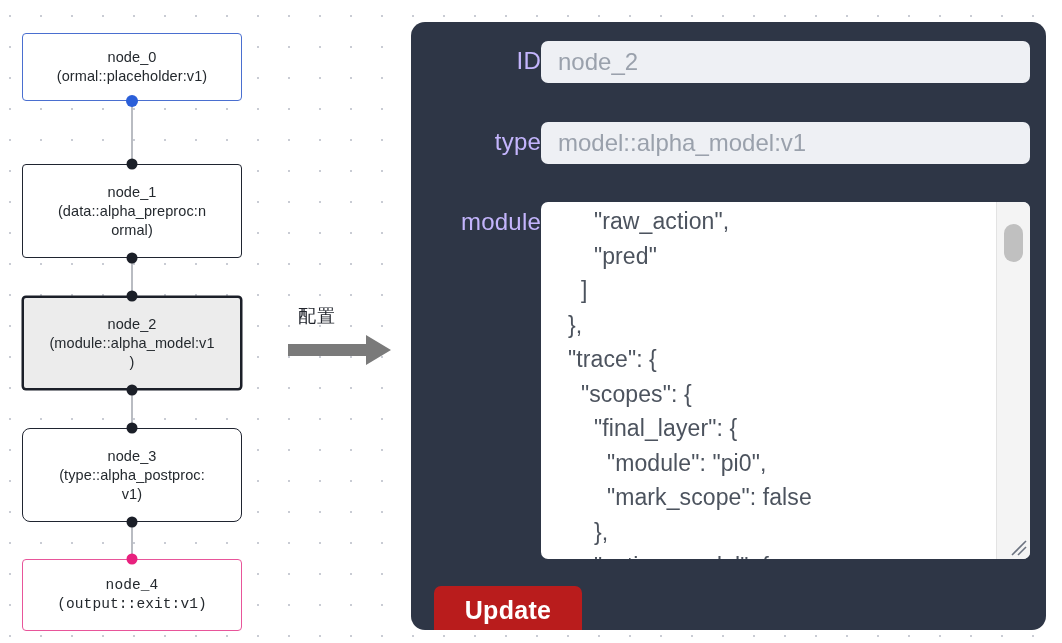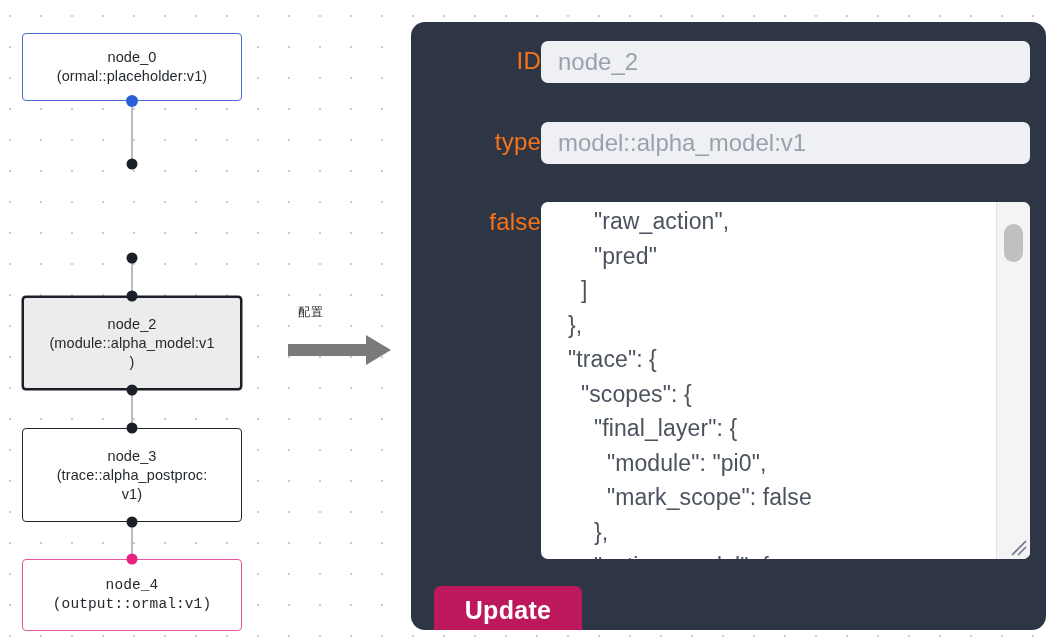--- a/index.html
+++ b/index.html
@@ -85,21 +85,21 @@
   #annotation {
     position: absolute;
     left: 288px;
     top: 296px;
     width: 110px;
     height: 62px;
   }
   #annotation .cap {
     position: absolute;
     left: 10px; top: 0px;
-    font-size: 12px;
+    font-size: 18px;
     color: #20242c;
     letter-spacing: 1px;
     white-space: nowrap;
   }
   #annotation svg { position: absolute; left: 0; top: 30px; }
 
   
   #panel {
     position: absolute;
     left: 411px;
@@ -111,21 +111,21 @@
     box-sizing: border-box;
     overflow: hidden;
   }
 
   .field-row {
     position: absolute;
     display: flex;
     align-items: flex-start;
   }
   .field-label {
-    color: #f97316;
+    color: #c4b5fd;
     font-size: 24px;
     line-height: 30px;
     text-align: right;
     letter-spacing: .2px;
     white-space: nowrap;
     user-select: none;
   }
   .text-input {
     box-sizing: border-box;
     background: #eef0f4;
@@ -200,21 +200,21 @@
     width: 20px;
     height: 20px;
   }
 
   #update-button {
     position: absolute;
     left: 23px;
     top: 564px;
     width: 148px;
     height: 48px;
-    background: #be185d;
+    background: #b91c1c;
     border: none;
     border-radius: 7px 7px 0 0;
     color: #ffffff;
     font-family: "Liberation Sans", sans-serif;
     font-size: 25px;
     font-weight: bold;
     letter-spacing: .3px;
     text-align: center;
     cursor: pointer;
     padding: 0;
@@ -230,37 +230,40 @@
     <div class="edge" style="left:132px; top:93px; height:63px;"></div>
     <div class="edge" style="left:132px; top:250px; height:38px;"></div>
     <div class="edge" style="left:132px; top:382px; height:38px;"></div>
     <div class="edge" style="left:132px; top:514px; height:37px;"></div>
 
     <div class="node input" style="left:22px; top:25px; width:220px; height:68px;">
       <span class="lbl"><span>node_0</span><br><span>(ormal::placeholder:v1)</span></span>
     </div>
     <div class="port blue" style="left:132px; top:93px;"></div>
 
+    <div class="node" style="left:22px; top:156px; width:220px; height:94px;">
+      <span class="lbl"><span>node_1</span><br><span>(data::alpha_preproc:n</span><br><span>ormal)</span></span>
+    </div>
     <div class="port" style="left:132px; top:156px;"></div>
     <div class="port" style="left:132px; top:250px;"></div>
 
     <div class="node selected" style="left:22px; top:288px; width:220px; height:94px;">
       <span class="lbl"><span>node_2</span><br><span>(module::alpha_model:v1</span><br><span>)</span></span>
     </div>
     <div class="port" style="left:132px; top:288px;"></div>
     <div class="port" style="left:132px; top:382px;"></div>
 
-    <div class="node" style="left:22px; top:420px; width:220px; height:94px;">
-      <span class="lbl"><span>node_3</span><br><span>(trace::alpha_postproc:</span><br><span>v1)</span></span>
+    <div class="node" style="left:22px; top:420px; width:220px; height:94px;border-radius:8px;">
+      <span class="lbl"><span>node_3</span><br><span>(type::alpha_postproc:</span><br><span>v1)</span></span>
     </div>
     <div class="port" style="left:132px; top:420px;"></div>
     <div class="port" style="left:132px; top:514px;"></div>
 
     <div class="node output" style="left:22px; top:551px; width:220px; height:72px;font-family:Liberation Mono, monospace;">
-      <span class="lbl"><span>node_4</span><br><span>(output::ormal:v1)</span></span>
+      <span class="lbl"><span>node_4</span><br><span>(output::exit:v1)</span></span>
     </div>
     <div class="port pink" style="left:132px; top:551px;"></div>
   </div>
 
   <div id="annotation">
     <span class="cap">配置</span>
     <svg width="104" height="32" viewBox="0 0 104 32">
       <path d="M0 10 L78 10 L78 1 L103 16 L78 31 L78 22 L0 22 Z" fill="#7a7a7a"></path>
     </svg>
   </div>
@@ -271,21 +274,21 @@
       <span class="field-label">ID</span>
       <input class="text-input" id="id-input" type="text" value="node_2" style="">
     </div>
 
     <div class="field-row" id="row-type">
       <span class="field-label">type</span>
       <input class="text-input" id="type-input" type="text" value="model::alpha_model:v1" style="">
     </div>
 
     <div class="field-row" id="row-config">
-      <span class="field-label">false</span>
+      <span class="field-label">module</span>
       <div class="config-box">
         <div class="config-text">      "raw_action",
       "pred"
     ]
   },
   "trace": {
     "scopes": {
       "final_layer": {
         "module": "pi0",
         "mark_scope": false

